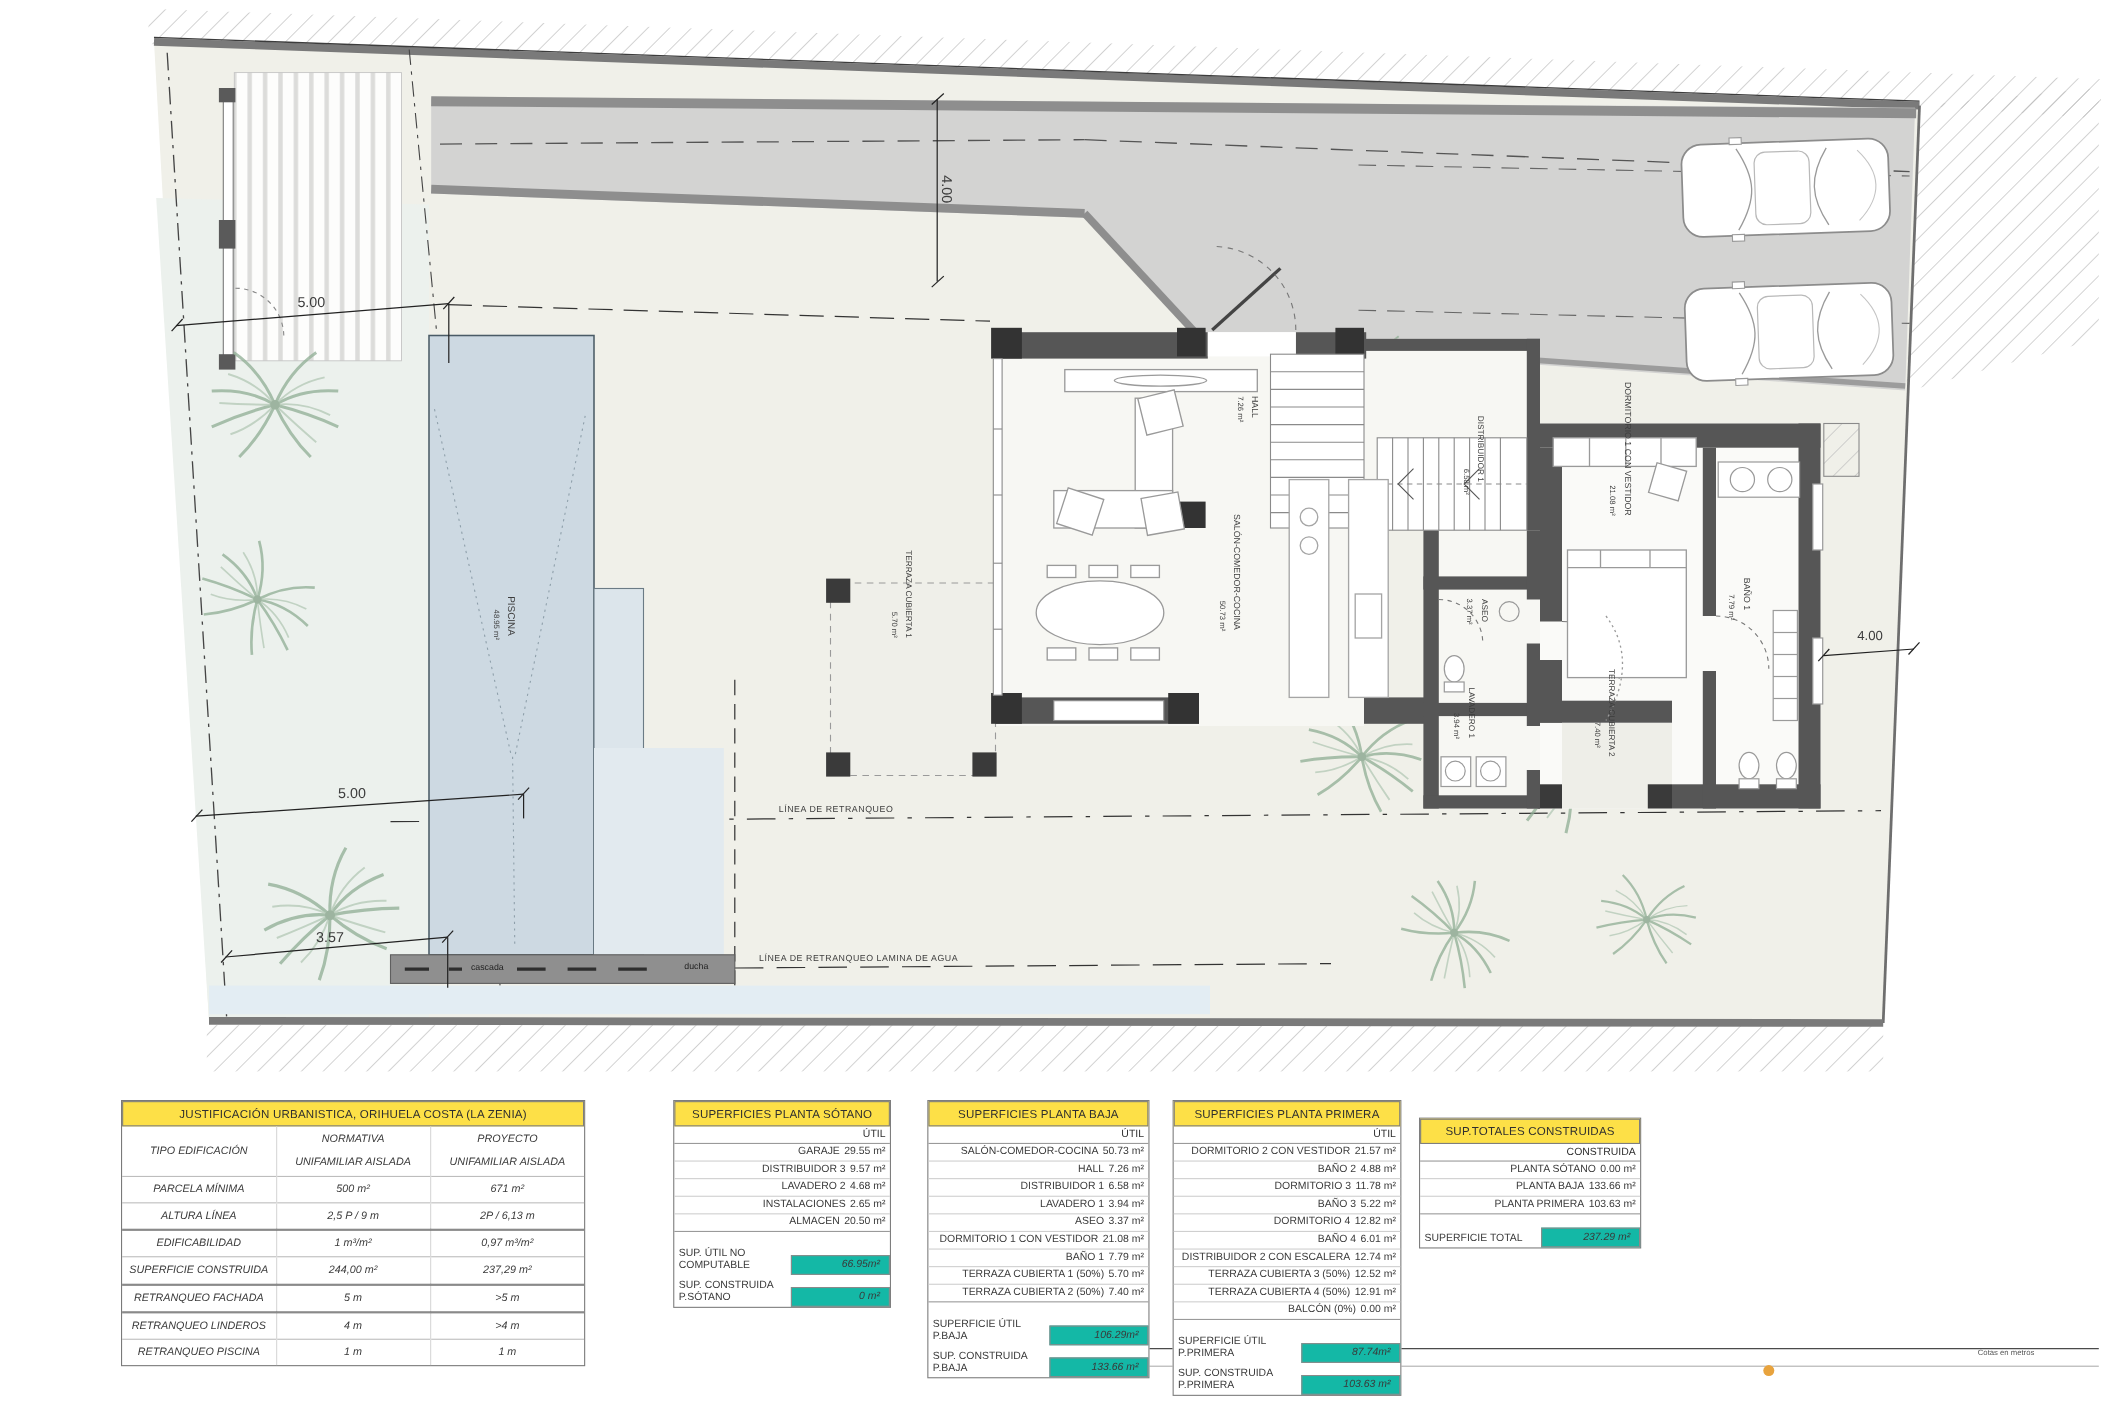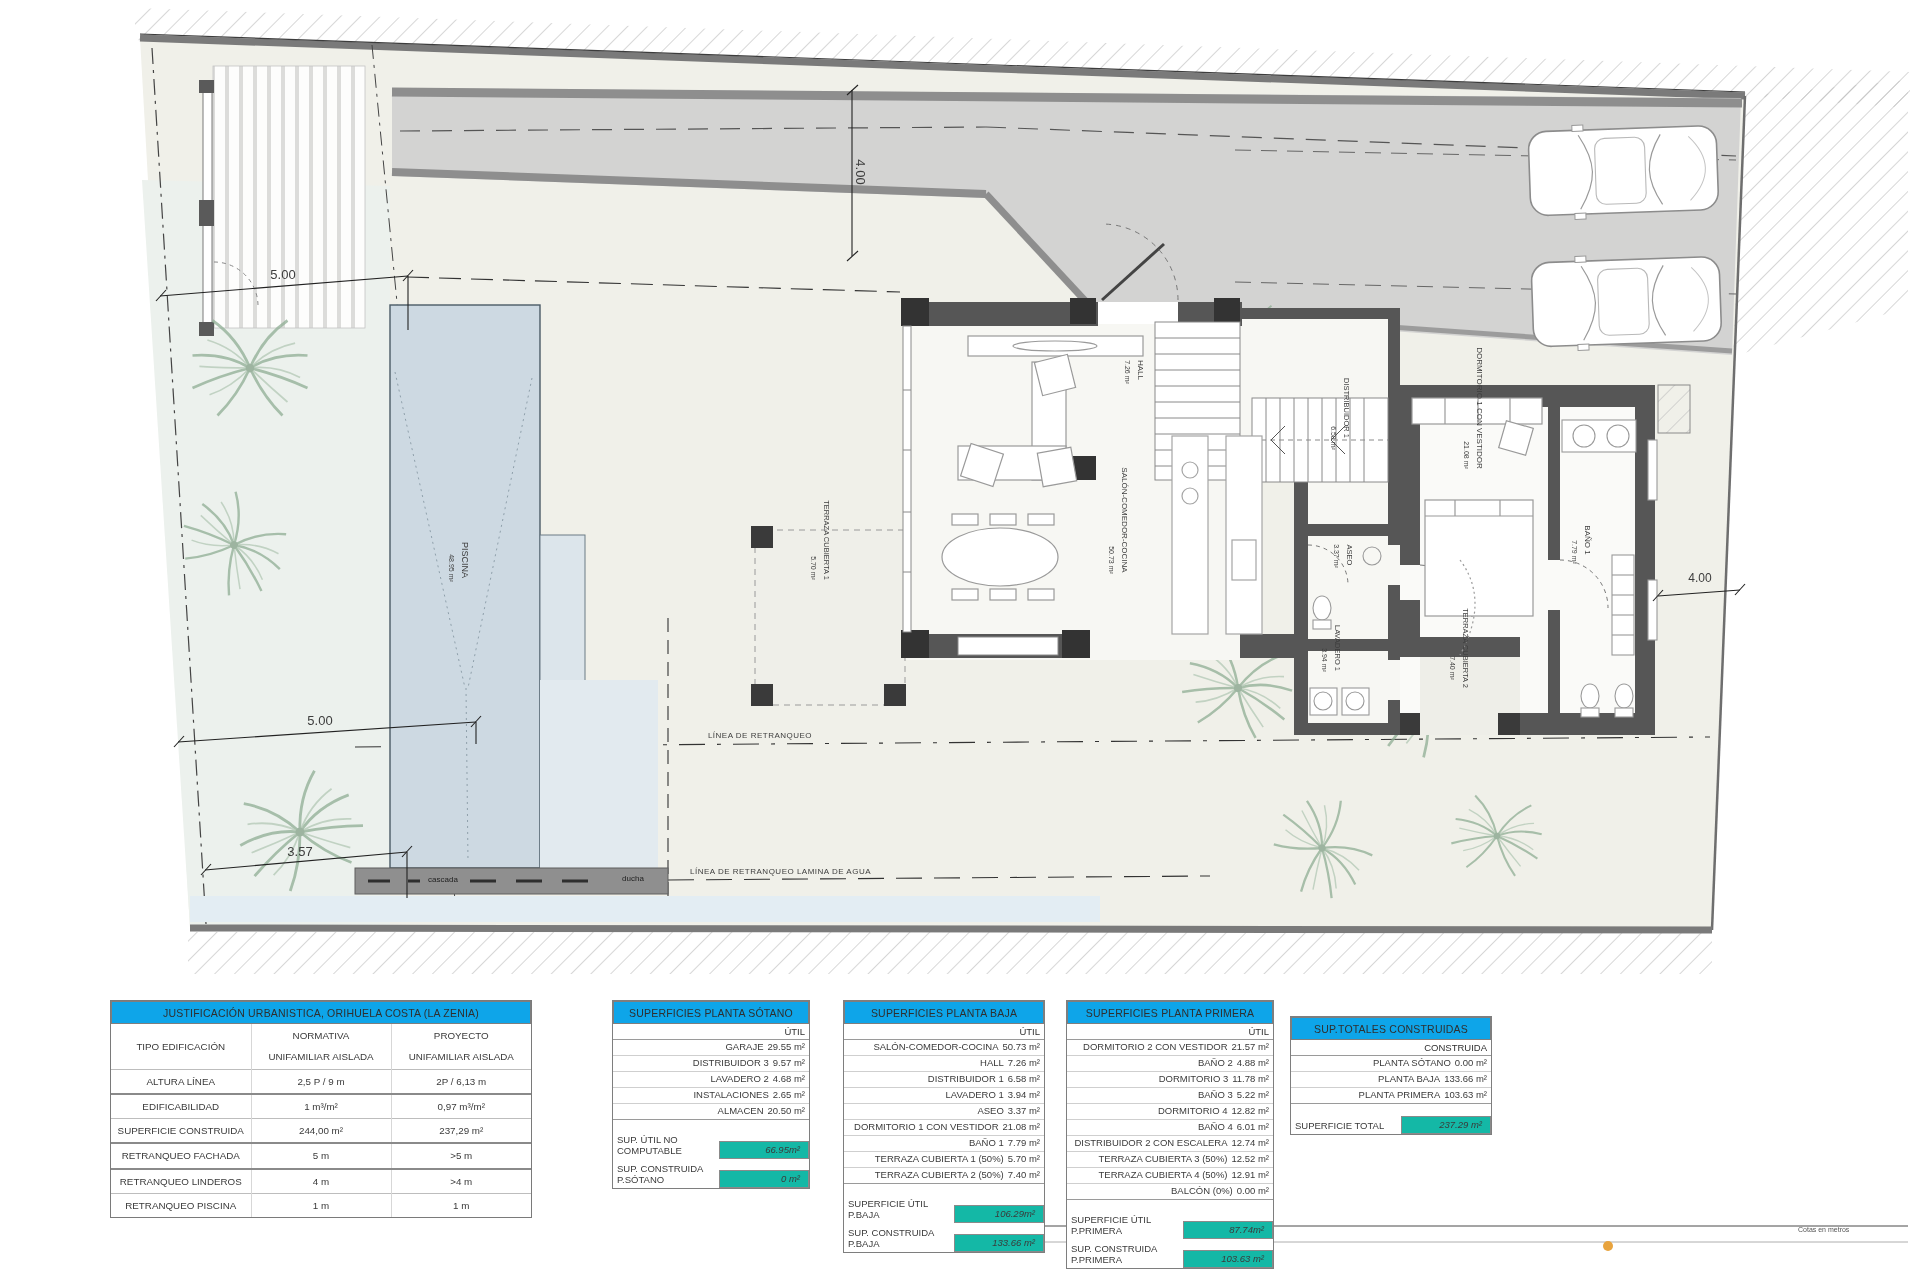--- a/index.html
+++ b/index.html
@@ -1,38 +1,38 @@
 <!DOCTYPE html>
 <html><head>
 <meta charset="utf-8">
 <style>
   html,body{margin:0;padding:0;background:#fff;width:1920px;height:1280px;overflow:hidden;
     font-family:"Liberation Sans",sans-serif;color:#3a3a3a;}
   #stage{position:relative;width:1596px;height:1280px;background:#fff;}
   svg{position:absolute;left:0;top:0;}
   svg text{font-family:"Liberation Sans",sans-serif;}
   .tbl{position:absolute;background:#fff;font-size:9.5px;line-height:1.15;}
-  .tbl .title{background:#0ea5e9;border:1px solid #7e7e7e;text-align:center;
+  .tbl .title{background:#fde047;border:1px solid #7e7e7e;text-align:center;
     padding:5px 2px 4px;font-size:10.5px;letter-spacing:.2px;color:#2f2f2f;}
   .colhead{text-align:right;padding:3px 4px 1px;color:#2f2f2f;}
   .rows{border-top:1px solid #9a9a9a;}
   .r{display:flex;justify-content:flex-end;border-bottom:1px solid #cfcfcf;
     padding:2px 4px 1px;min-height:12px;}
   .r:last-child{border-bottom:1.5px solid #9a9a9a;}
   .r .lab{padding-right:4px;}
   .r .val{white-space:nowrap;}
   .sums{margin-top:12px;}
   .s{display:flex;justify-content:space-between;align-items:flex-end;margin-top:2px;}
   .s .lab{padding:3px 4px 2px 4px;}
   .s .val{background:#14b8a6;border:1px solid #8a8a8a;min-width:72px;text-align:right;
     padding:3px 8px 2px;font-style:italic;}
   
   #t-urb table{border-collapse:collapse;width:100%;table-layout:fixed;}
   #t-urb{border:1.5px solid #7a7a7a;}
-  #t-urb td{border-left:1px solid #d7d7d7;text-align:center;padding:6px 3px;font-size:9.8px;}
+  #t-urb td{border-left:1px solid #d7d7d7;text-align:center;padding:6px 3px;font-size:9.8px;font-style:italic;}
   #t-urb td:first-child{border-left:none;}
   #t-urb tr{border-top:1px solid #bdbdbd;}
   #t-urb tr.heavy{border-top:2px solid #8a8a8a;}
   #t-urb tr.first{border-top:none;}
   #t-urb .subhead{display:block;margin-bottom:10px;}
 </style>
 </head>
 <body>
 <div id="stage">
 
@@ -392,20 +392,25 @@
 <div class="tbl" id="t-urb" style="left:110px;top:1000px;width:420px;">
   <div class="title">JUSTIFICACIÓN URBANISTICA, ORIHUELA COSTA (LA ZENIA)</div>
   <table>
         <tbody>
           <tr class="first">
             <td>TIPO EDIFICACIÓN</td>
             <td><span class="subhead">NORMATIVA</span><span>UNIFAMILIAR AISLADA</span></td>
             <td><span class="subhead">PROYECTO</span><span>UNIFAMILIAR AISLADA</span></td>
           </tr>
           <tr>
+            <td>PARCELA MÍNIMA</td>
+            <td>500 m²</td>
+            <td>671 m²</td>
+          </tr>
+          <tr>
             <td>ALTURA LÍNEA</td>
             <td>2,5 P / 9 m</td>
             <td>2P / 6,13 m</td>
           </tr>
           <tr class="heavy">
             <td>EDIFICABILIDAD</td>
             <td>1 m³/m²</td>
             <td>0,97 m³/m²</td>
           </tr>
           <tr>

